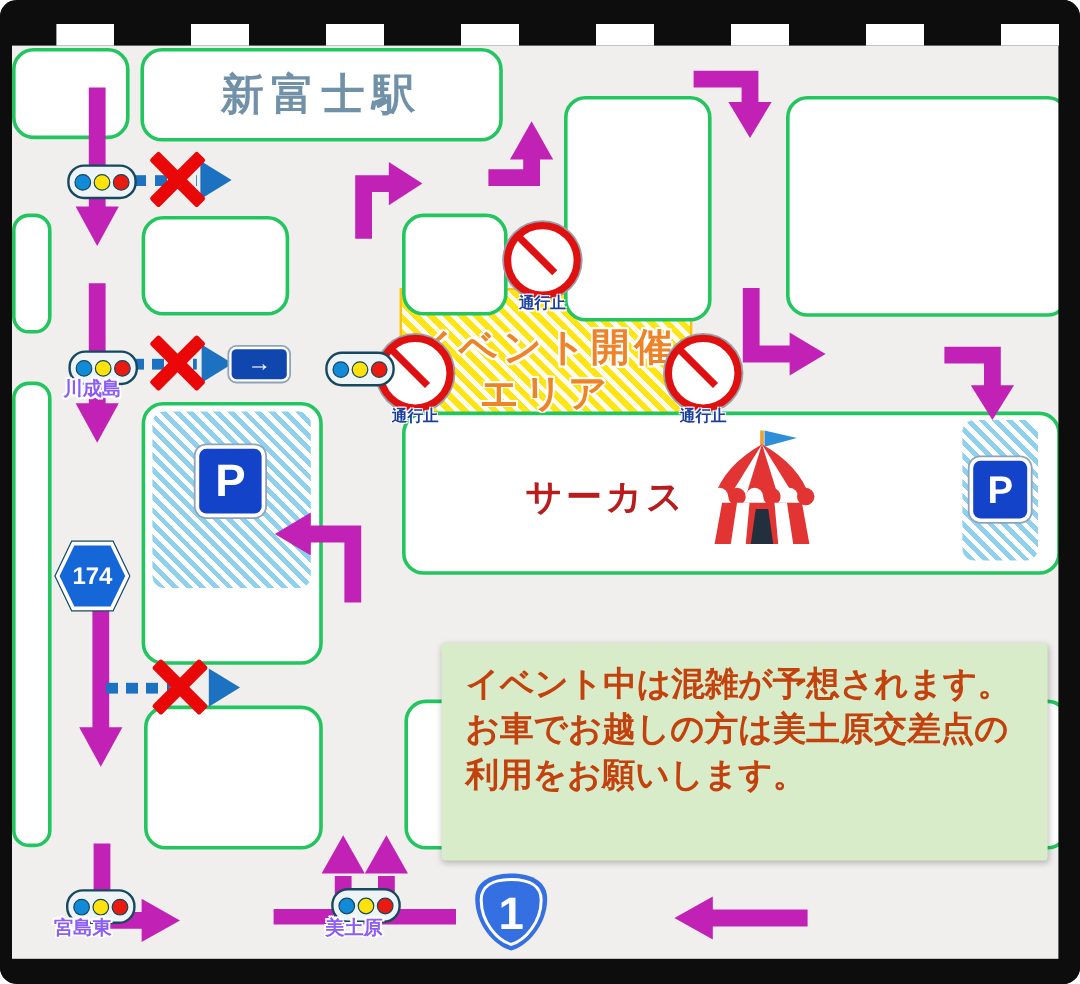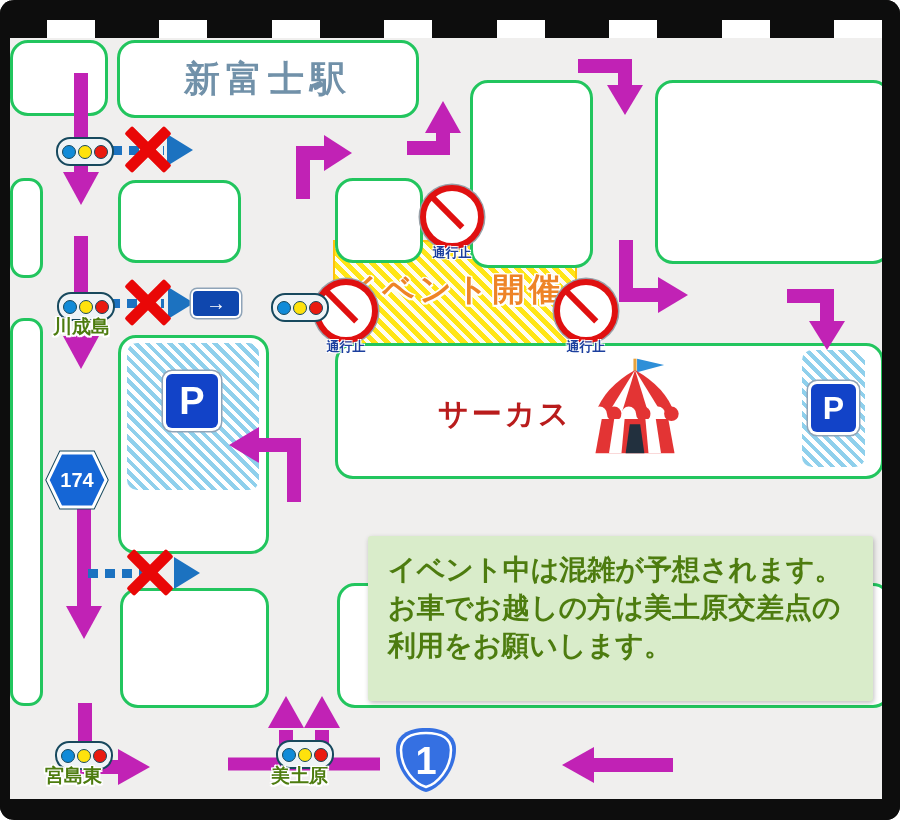--- a/index.html
+++ b/index.html
@@ -12,21 +12,21 @@
   
   .event-hatch{background:repeating-linear-gradient(45deg,#fffdf0 0 4px,#ffe515 4px 9px);border:2.5px solid #fec20d;}
   .phatch{position:absolute;box-sizing:border-box;border-radius:10px;
           background:repeating-linear-gradient(45deg,#ffffff 0 4px,#8fd0ec 4px 8px);}
   
   .otl{text-shadow:-1.5px -1.5px 0 #fff,1.5px -1.5px 0 #fff,-1.5px 1.5px 0 #fff,1.5px 1.5px 0 #fff,0 -1.5px 0 #fff,0 1.5px 0 #fff,-1.5px 0 0 #fff,1.5px 0 0 #fff;}
   .station-blk{display:flex;align-items:center;justify-content:center;}
   .station-txt{font-size:36px;font-weight:bold;letter-spacing:6px;color:#7191a9;}
   .evt-txt{position:absolute;text-align:center;font-weight:bold;color:#ee8427;font-size:32px;letter-spacing:4px;}
   .circus-txt{position:absolute;text-align:center;font-weight:bold;color:#b91c1c;font-size:30px;letter-spacing:3px;}
-  .xlabel{position:absolute;font-weight:bold;font-size:19px;color:#4d7c0f;white-space:nowrap;}
+  .xlabel{position:absolute;font-weight:bold;font-size:16px;color:#8b5cf6;white-space:nowrap;}
   
   .signal{position:absolute;width:54px;height:25px;background:#eef3f6;border:2.5px solid #17495e;border-radius:14px;
           display:flex;align-items:center;justify-content:center;gap:2px;}
   .lamp{width:12px;height:12px;border-radius:50%;border:1.5px solid #17495e;box-sizing:content-box;}
   .lamp.b{background:#118bd8}.lamp.y{background:#ffe20c}.lamp.r{background:#ea1a10}
   
   .nosign{position:absolute;width:52px;height:52px;background:#fff;border:6px solid #e01010;border-radius:50%;
           box-shadow:0 0 0 1.5px #98a0a8;}
   .nosign .bar{position:absolute;left:-3px;top:17px;width:46px;height:6px;background:#e01010;transform:rotate(45deg);}
   .nosign .t{position:absolute;left:0;top:13px;width:100%;text-align:center;font-size:13px;font-weight:bold;color:#1c3f9e;z-index:2;
@@ -39,21 +39,21 @@
           display:flex;align-items:center;justify-content:center;font-size:20px;font-weight:bold;
           box-shadow:0 0 0 2px #fff,0 0 0 3.5px #8fa4b8;}
   
   .bdash{position:absolute;height:9px;background:repeating-linear-gradient(90deg,#1c72c0 0 10px,transparent 10px 17px);}
   .bhead{position:absolute;width:0;height:0;border-top:16px solid transparent;border-bottom:16px solid transparent;border-left:26px solid #1c72c0;}
   .redx{position:absolute;width:46px;height:46px;}
   .redx i{position:absolute;left:-5px;top:17px;width:56px;height:11px;background:#e90707;border-radius:2px;display:block;}
   .redx i.a{transform:rotate(45deg)}.redx i.b{transform:rotate(-45deg)}
   
   .notice{position:absolute;left:368px;top:536px;width:485px;height:150px;background:#d9ecca;border-radius:3px;
-          box-shadow:1px 2px 5px rgba(0,0,0,.25);padding:15px 0 0 20px;color:#4d7c0f;font-weight:bold;font-size:28px;line-height:38px;}
+          box-shadow:1px 2px 5px rgba(0,0,0,.25);padding:15px 0 16px 20px;color:#c2410c;font-weight:bold;font-size:28px;line-height:38px;}
   
   .frame{position:absolute;background:#0d0d0d;z-index:50;}
   .chk{position:absolute;left:47px;top:20px;width:836px;height:18px;z-index:51;
        background:repeating-linear-gradient(90deg,#fff 0 48px,transparent 48px 112.5px);}
   svg text{font-family:"Liberation Sans","DejaVu Sans",sans-serif;}
 </style>
 </head>
 <body>
 
 <div id="page">
@@ -134,20 +134,21 @@
   </div>
 
   <div class="bdash" style="left:88px;top:569px;width:54px;"></div>
   <div class="bhead" style="left:174px;top:557px;"></div>
   <div class="redx" style="left:127px;top:550px;">
       <i class="a"></i>
       <i class="b"></i>
     </div>
 
   <div class="evt-txt otl" style="left:333px;top:268px;width:244px;">イベント開催</div>
+  <div class="evt-txt otl" style="left:333px;top:306px;width:244px;">エリア</div>
 
   <div class="nosign" style="left:420px;top:185px;">
     <span class="bar"></span>
     <span class="t">通行止</span>
   </div>
   <div class="nosign" style="left:314px;top:279px;">
     <span class="bar"></span>
     <span class="t">通行止</span>
   </div>
   <div class="nosign" style="left:554px;top:279px;">

